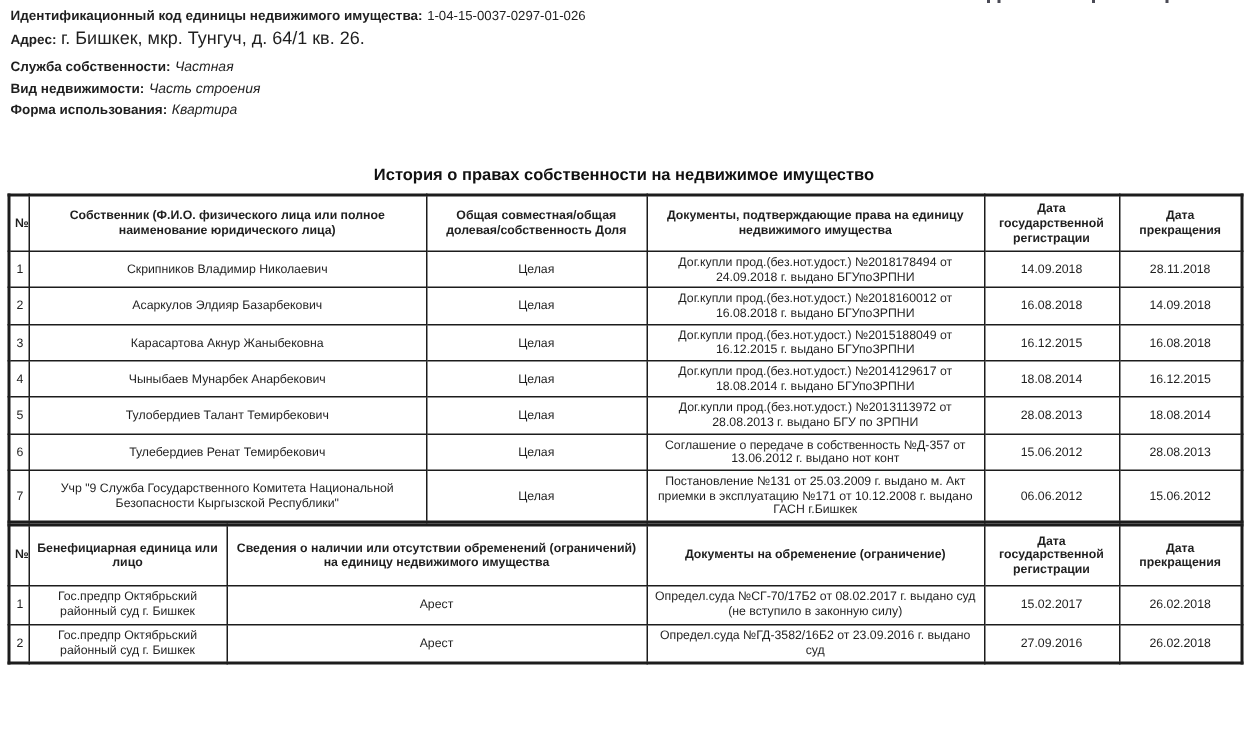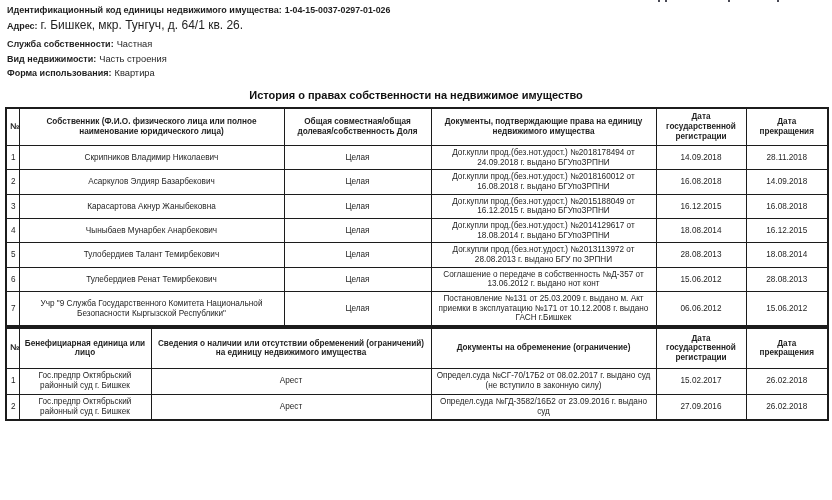--- a/index.html
+++ b/index.html
@@ -16,34 +16,34 @@
 
   
   .fragments { position: absolute; top: 0; left: 0; width: 832px; height: 3px; }
   .fragments i { position: absolute; top: 0; width: 2px; height: 2px; background: #4a4a55; }
 
   
   .meta { padding: 4px 0 0 7px; }
   .meta-line { font-size: 9px; line-height: 14.5px; white-space: nowrap; }
   .meta-line .lbl { font-weight: bold; margin-right: 3px; text-align: center; }
   .meta-line.id-line { line-height: 13px; }
-  .meta-line.id-line .val { font-size: 8.8px; font-weight: bold; }
+  .meta-line.id-line .val { font-size: 8.8px; }
   .meta-line.address { line-height: 17px; margin-bottom: 2px; }
   .meta-line.address .val { font-size: 12px; }
-  .meta-line .val.italic { font-size: 9.3px; }
+  .meta-line .val.italic { font-style: italic; font-size: 9.3px; }
 
   
   h2.tbl-title {
     margin: 0; padding: 0;
     text-align: center;
     font-size: 11px;
     font-weight: bold;
     color: #111;
   }
-  h2.title-1 { margin-top: 8px; margin-bottom: 6px; }
+  h2.title-1 { margin-top: 30px; margin-bottom: 6px; }
   h2.title-2 { margin-top: 27px; margin-bottom: 6px; }
 
   
   table.doc-table {
     margin-left: 5px;
     width: 822px;
     border-collapse: collapse;
     border: 2px solid #1c1c1c;
     table-layout: fixed;
   }

